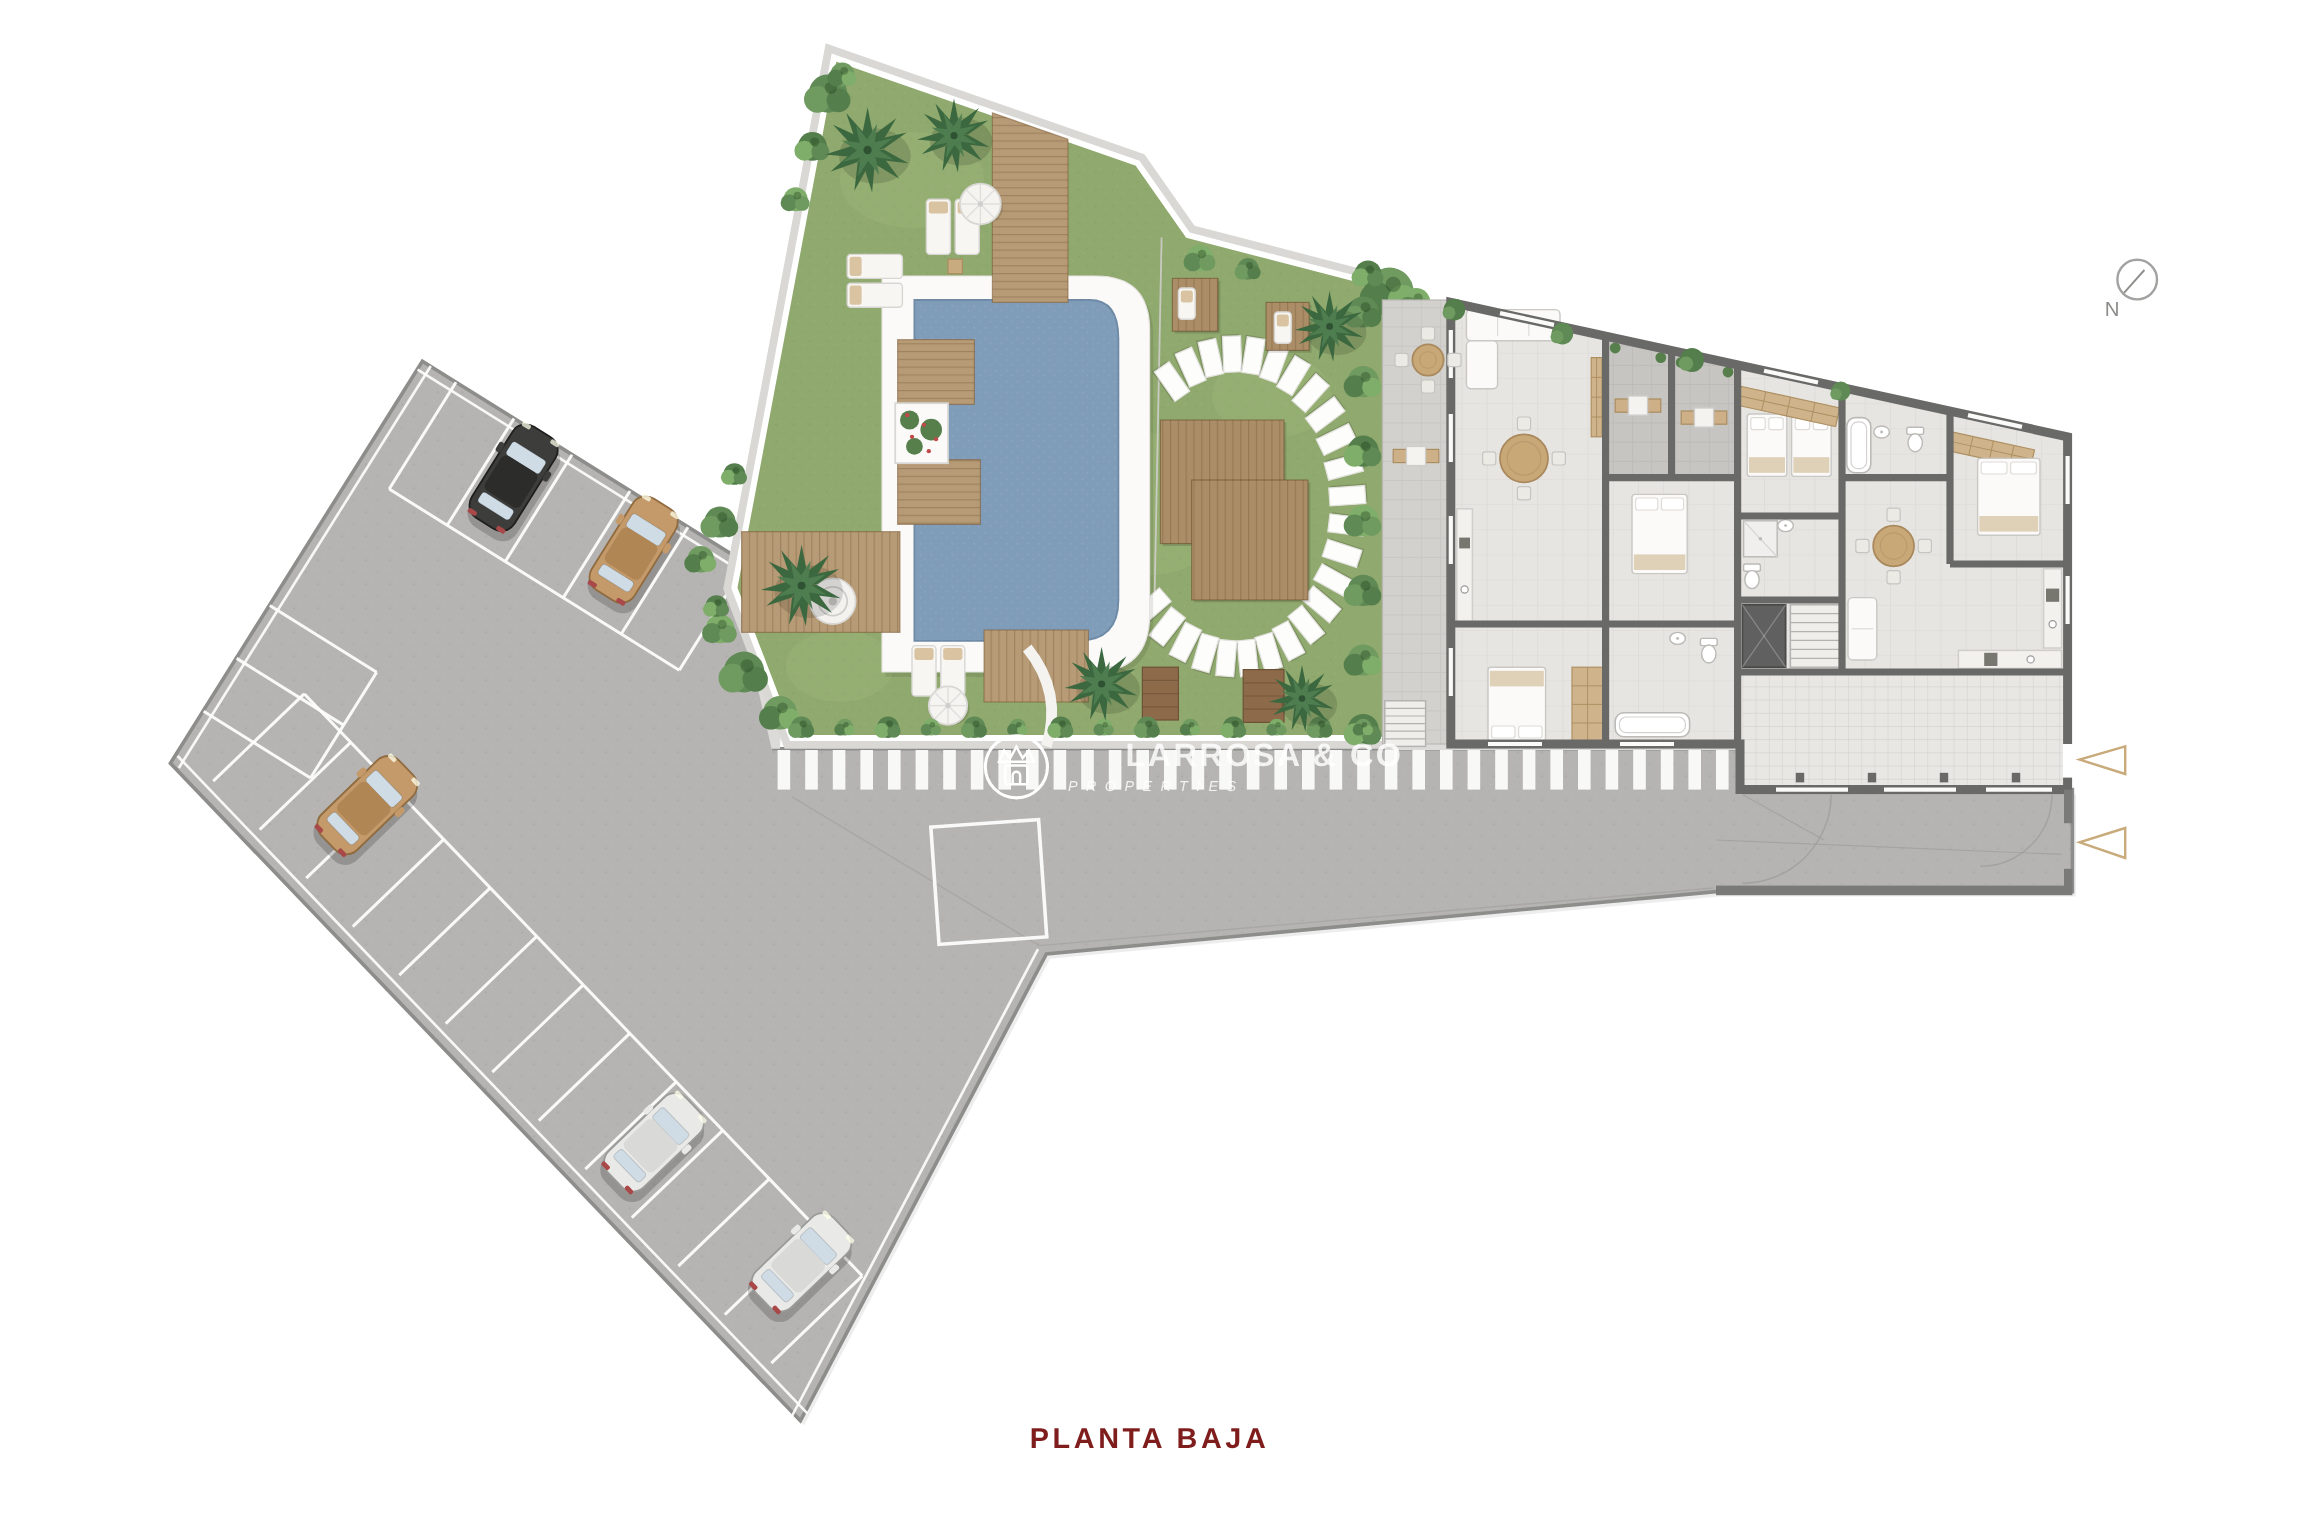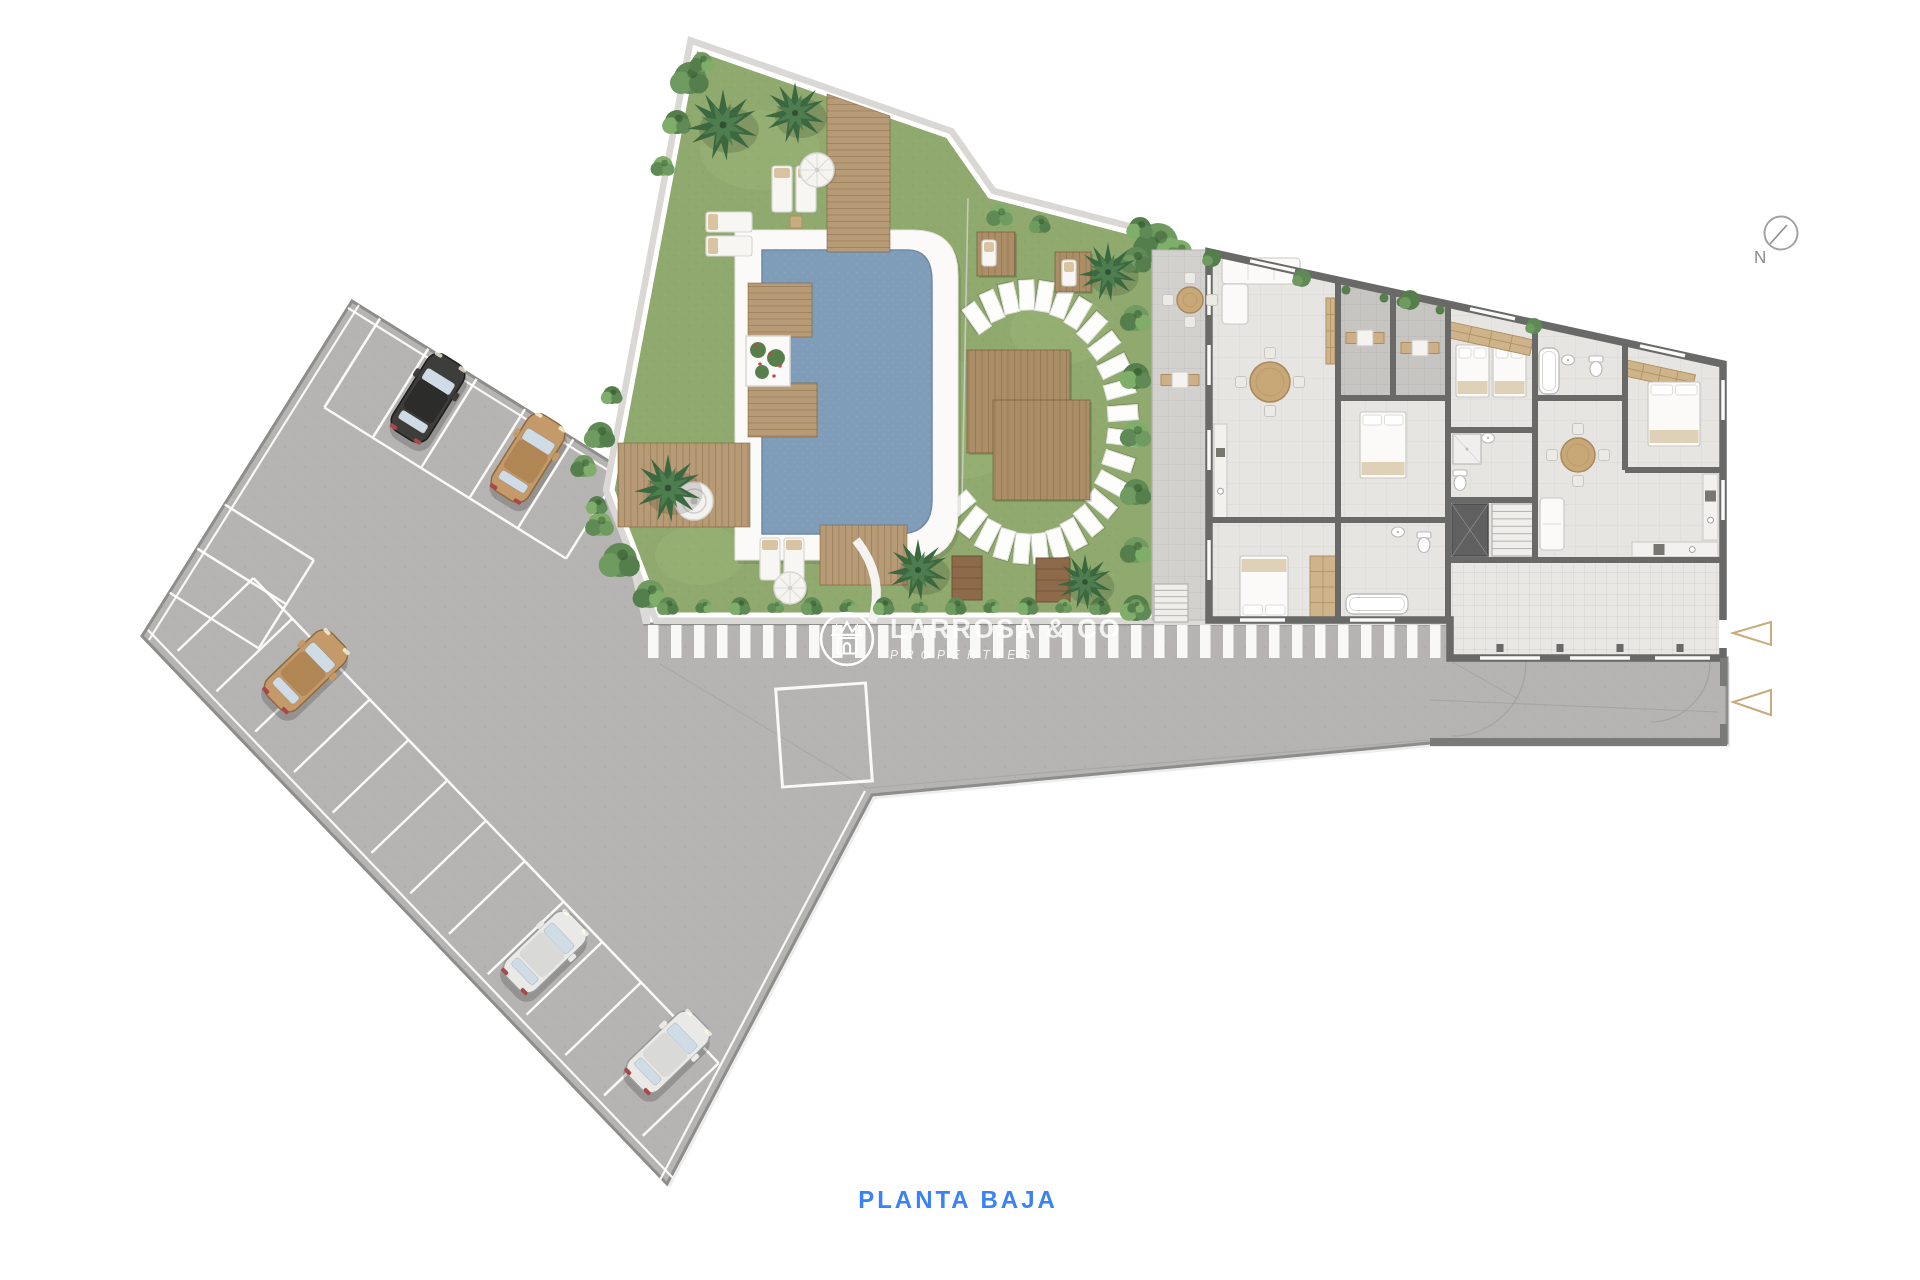--- a/index.html
+++ b/index.html
@@ -1,26 +1,26 @@
 <!DOCTYPE html>
 <html><head>
 <meta charset="utf-8">
 <style>
   html,body{margin:0;padding:0;background:#fff;}
   body{width:1920px;height:1280px;position:relative;overflow:hidden;
        font-family:"Liberation Sans",sans-serif;}
   #plan-svg{position:absolute;left:0;top:0;width:1920px;height:1280px;}
   .watermark{position:absolute;left:818px;top:610px;display:flex;align-items:center;
              gap:14px;color:rgba(255,255,255,0.82);pointer-events:none;}
-  .wm-title{font-size:27px;font-weight:bold;letter-spacing:2px;line-height:1;}
+  .wm-title{font-size:27px;font-weight:bold;letter-spacing:2px;line-height:1;padding-left:48px;}
   .wm-sub{font-size:12px;font-weight:400;letter-spacing:7px;margin-top:5px;font-style:italic;}
   .compass{position:absolute;left:1752px;top:206px;width:70px;height:74px;}
   .compass .n-label{position:absolute;left:2px;top:42px;font-size:17px;color:#8c8c8a;}
   .plan-title{position:absolute;left:778px;top:1186px;width:360px;text-align:center;
-              font-size:24px;font-weight:bold;letter-spacing:3px;color:#3b82f6;}
+              font-size:24px;font-weight:bold;letter-spacing:3px;color:#7f1d1d;}
 </style>
 </head>
 <body>
 
 <svg id="plan-svg" viewBox="0 0 1920 1280">
   <defs>
     <pattern id="pat-asphalt" width="20" height="20" patternUnits="userSpaceOnUse">
       <circle cx="5" cy="7" r="0.9" fill="#000" opacity="0.05"></circle>
       <circle cx="15" cy="17" r="0.8" fill="#000" opacity="0.05"></circle>
       <circle cx="10" cy="2" r="0.8" fill="#fff" opacity="0.07"></circle>

